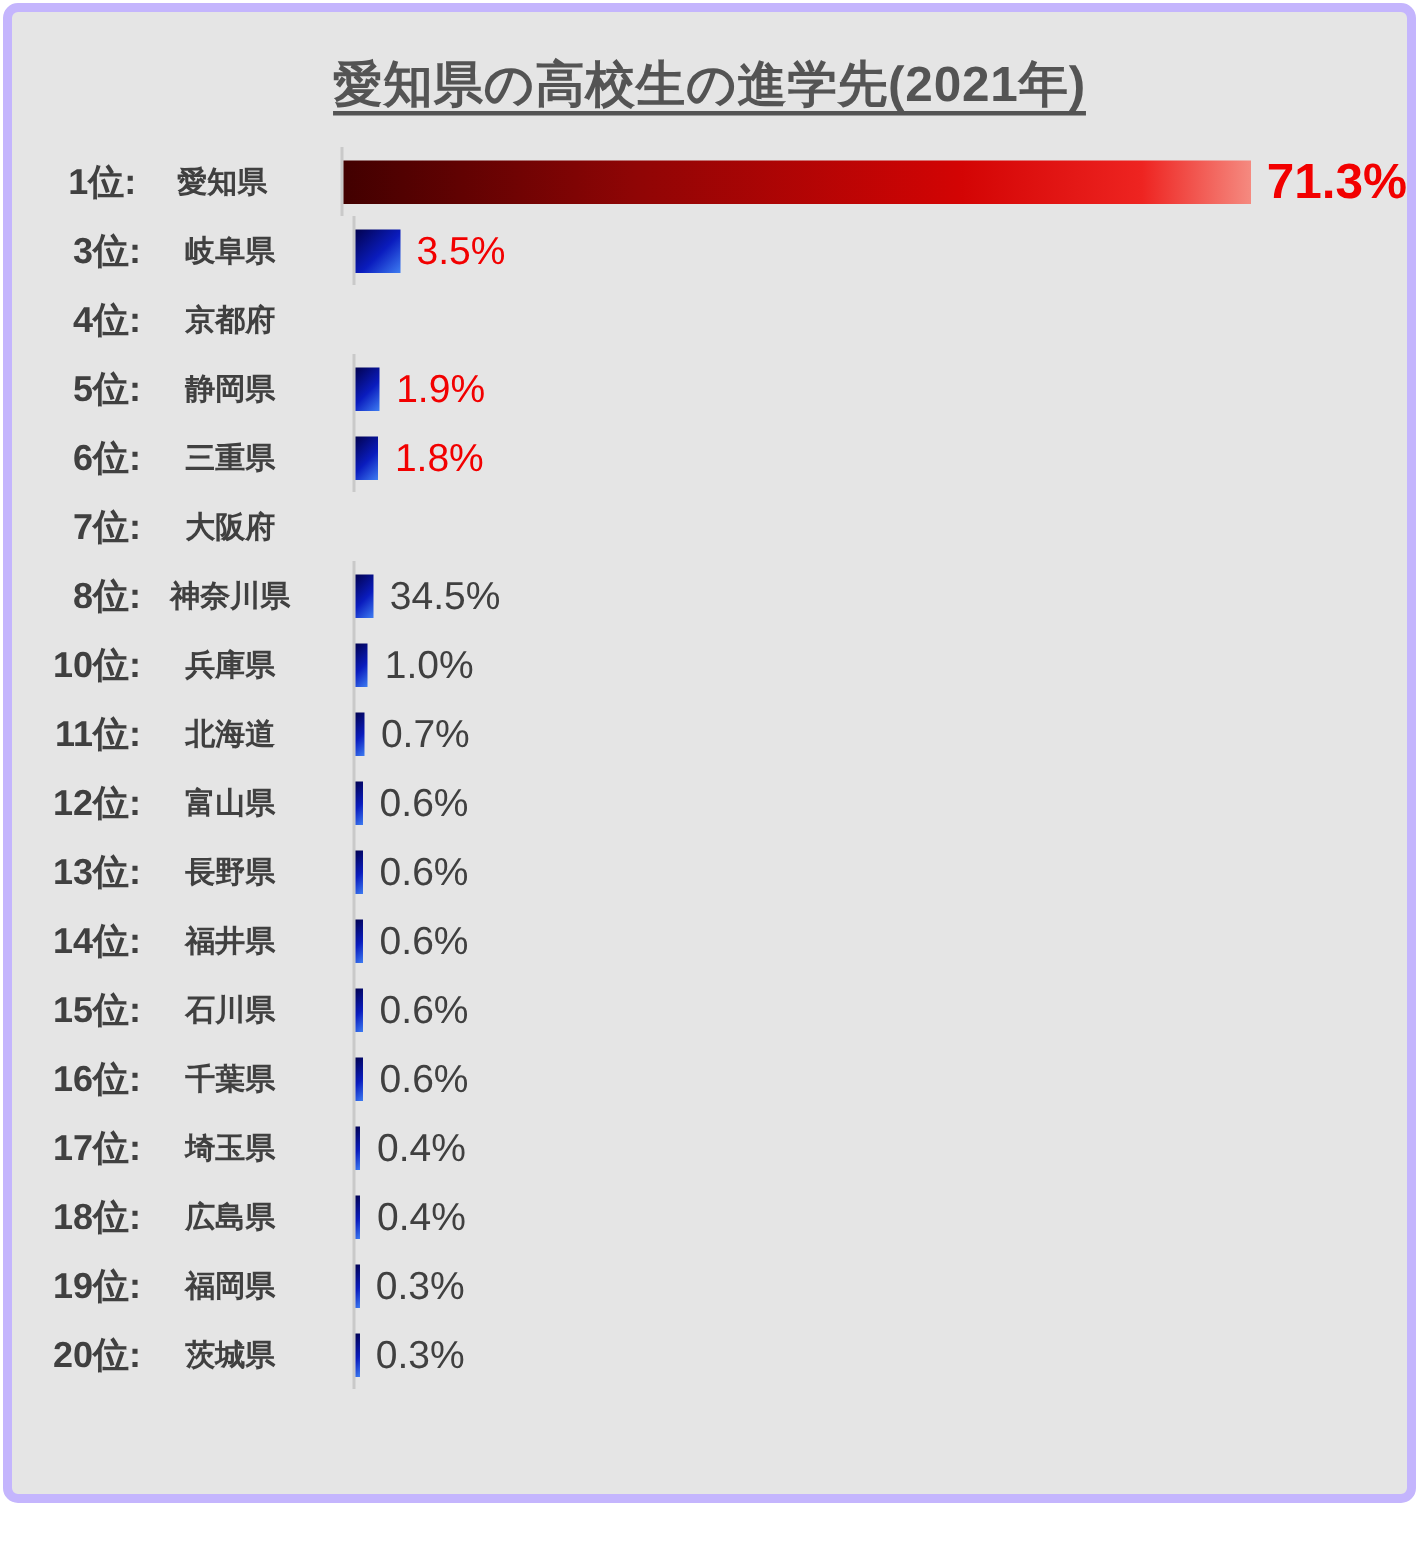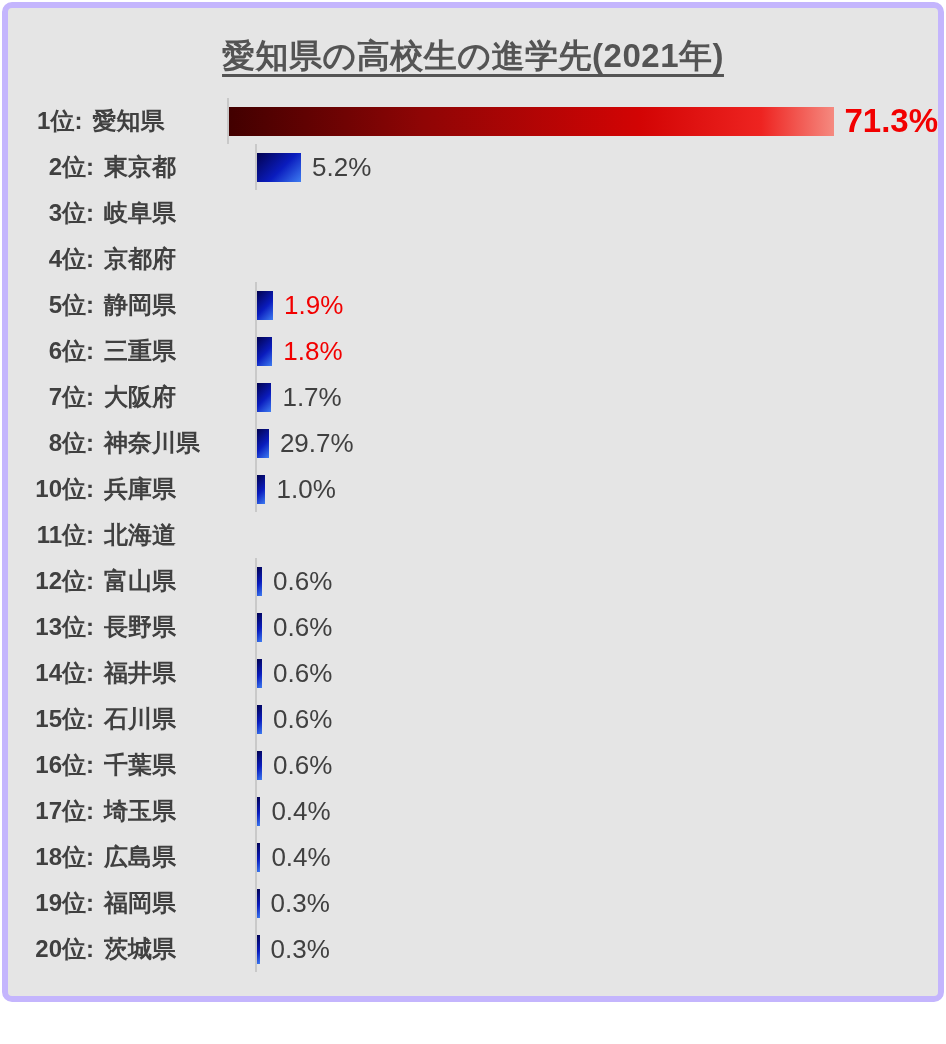--- a/index.html
+++ b/index.html
@@ -32,36 +32,35 @@
     text-decoration-thickness: 3px;
     text-underline-offset: 7px;
   }
   .rows {
     margin-top: 22px;
   }
   .row {
     display: flex;
     align-items: stretch;
     height: 46px;
-    gap: 10px;
   }
   .rank {
     width: 86px;
     text-align: right;
     font-size: 24px;
     font-weight: 600;
     color: #404040;
     align-self: center;
     white-space: nowrap;
   }
   .name {
     width: 119px;
     margin-right: 22px;
-    text-align: left;
-    font-size: 24px;
+    text-align: center;
+    font-size: 20px;
     font-weight: 600;
     color: #404040;
     align-self: center;
     white-space: nowrap;
   }
   .barcell {
     flex: 1;
     border-left: 2px solid #c9c9c9;
     display: flex;
     align-items: center;
@@ -102,32 +101,28 @@
   <div class="rows" id="rows">
   <div class="row">
     <span class="rank">1位:</span>
     <span class="name">愛知県</span>
     <div class="barcell">
       <div class="bar red" style="width: 605px;"></div>
       <span class="val highlight big">71.3%</span>
     </div>
   </div>
 
-  <div class="row">
-    <span class="rank">2位:</span>
-    <span class="name">東京都</span>
-    <div class="barcell">
-      <div class="bar blue" style="width: 44.1234px;"></div>
-      <span class="val">5.2%</span>
-    </div>
-  </div>
 
   <div class="row">
     <span class="rank">3位:</span>
     <span class="name">岐阜県</span>
+    <div class="barcell">
+      <div class="bar blue" style="width: 29.6985px;"></div>
+      <span class="val highlight">3.5%</span>
+    </div>
   </div>
 
   <div class="row">
     <span class="rank">4位:</span>
     <span class="name">京都府</span>
   </div>
 
   <div class="row">
     <span class="rank">5位:</span>
     <span class="name">静岡県</span>
@@ -142,48 +137,48 @@
     <span class="name">三重県</span>
     <div class="barcell">
       <div class="bar blue" style="width: 15.2735px;"></div>
       <span class="val highlight">1.8%</span>
     </div>
   </div>
 
   <div class="row">
     <span class="rank">7位:</span>
     <span class="name">大阪府</span>
-    <div class="barcell">
-      <div class="bar blue" style="width: 14.425px;"></div>
-      <span class="val">1.7%</span>
-    </div>
   </div>
 
   <div class="row">
     <span class="rank">8位:</span>
     <span class="name">神奈川県</span>
     <div class="barcell">
       <div class="bar blue" style="width: 11.8794px;"></div>
-      <span class="val">29.7%</span>
+      <span class="val">34.5%</span>
     </div>
   </div>
 
 
   <div class="row">
     <span class="rank">10位:</span>
     <span class="name">兵庫県</span>
     <div class="barcell">
       <div class="bar blue" style="width: 8.48527px;"></div>
       <span class="val">1.0%</span>
     </div>
   </div>
 
   <div class="row">
     <span class="rank">11位:</span>
     <span class="name">北海道</span>
+    <div class="barcell">
+      <div class="bar blue" style="width: 5.93969px;"></div>
+      <span class="val">0.7%</span>
+    </div>
   </div>
 
   <div class="row">
     <span class="rank">12位:</span>
     <span class="name">富山県</span>
     <div class="barcell">
       <div class="bar blue" style="width: 5.09116px;"></div>
       <span class="val">0.6%</span>
     </div>
   </div>

